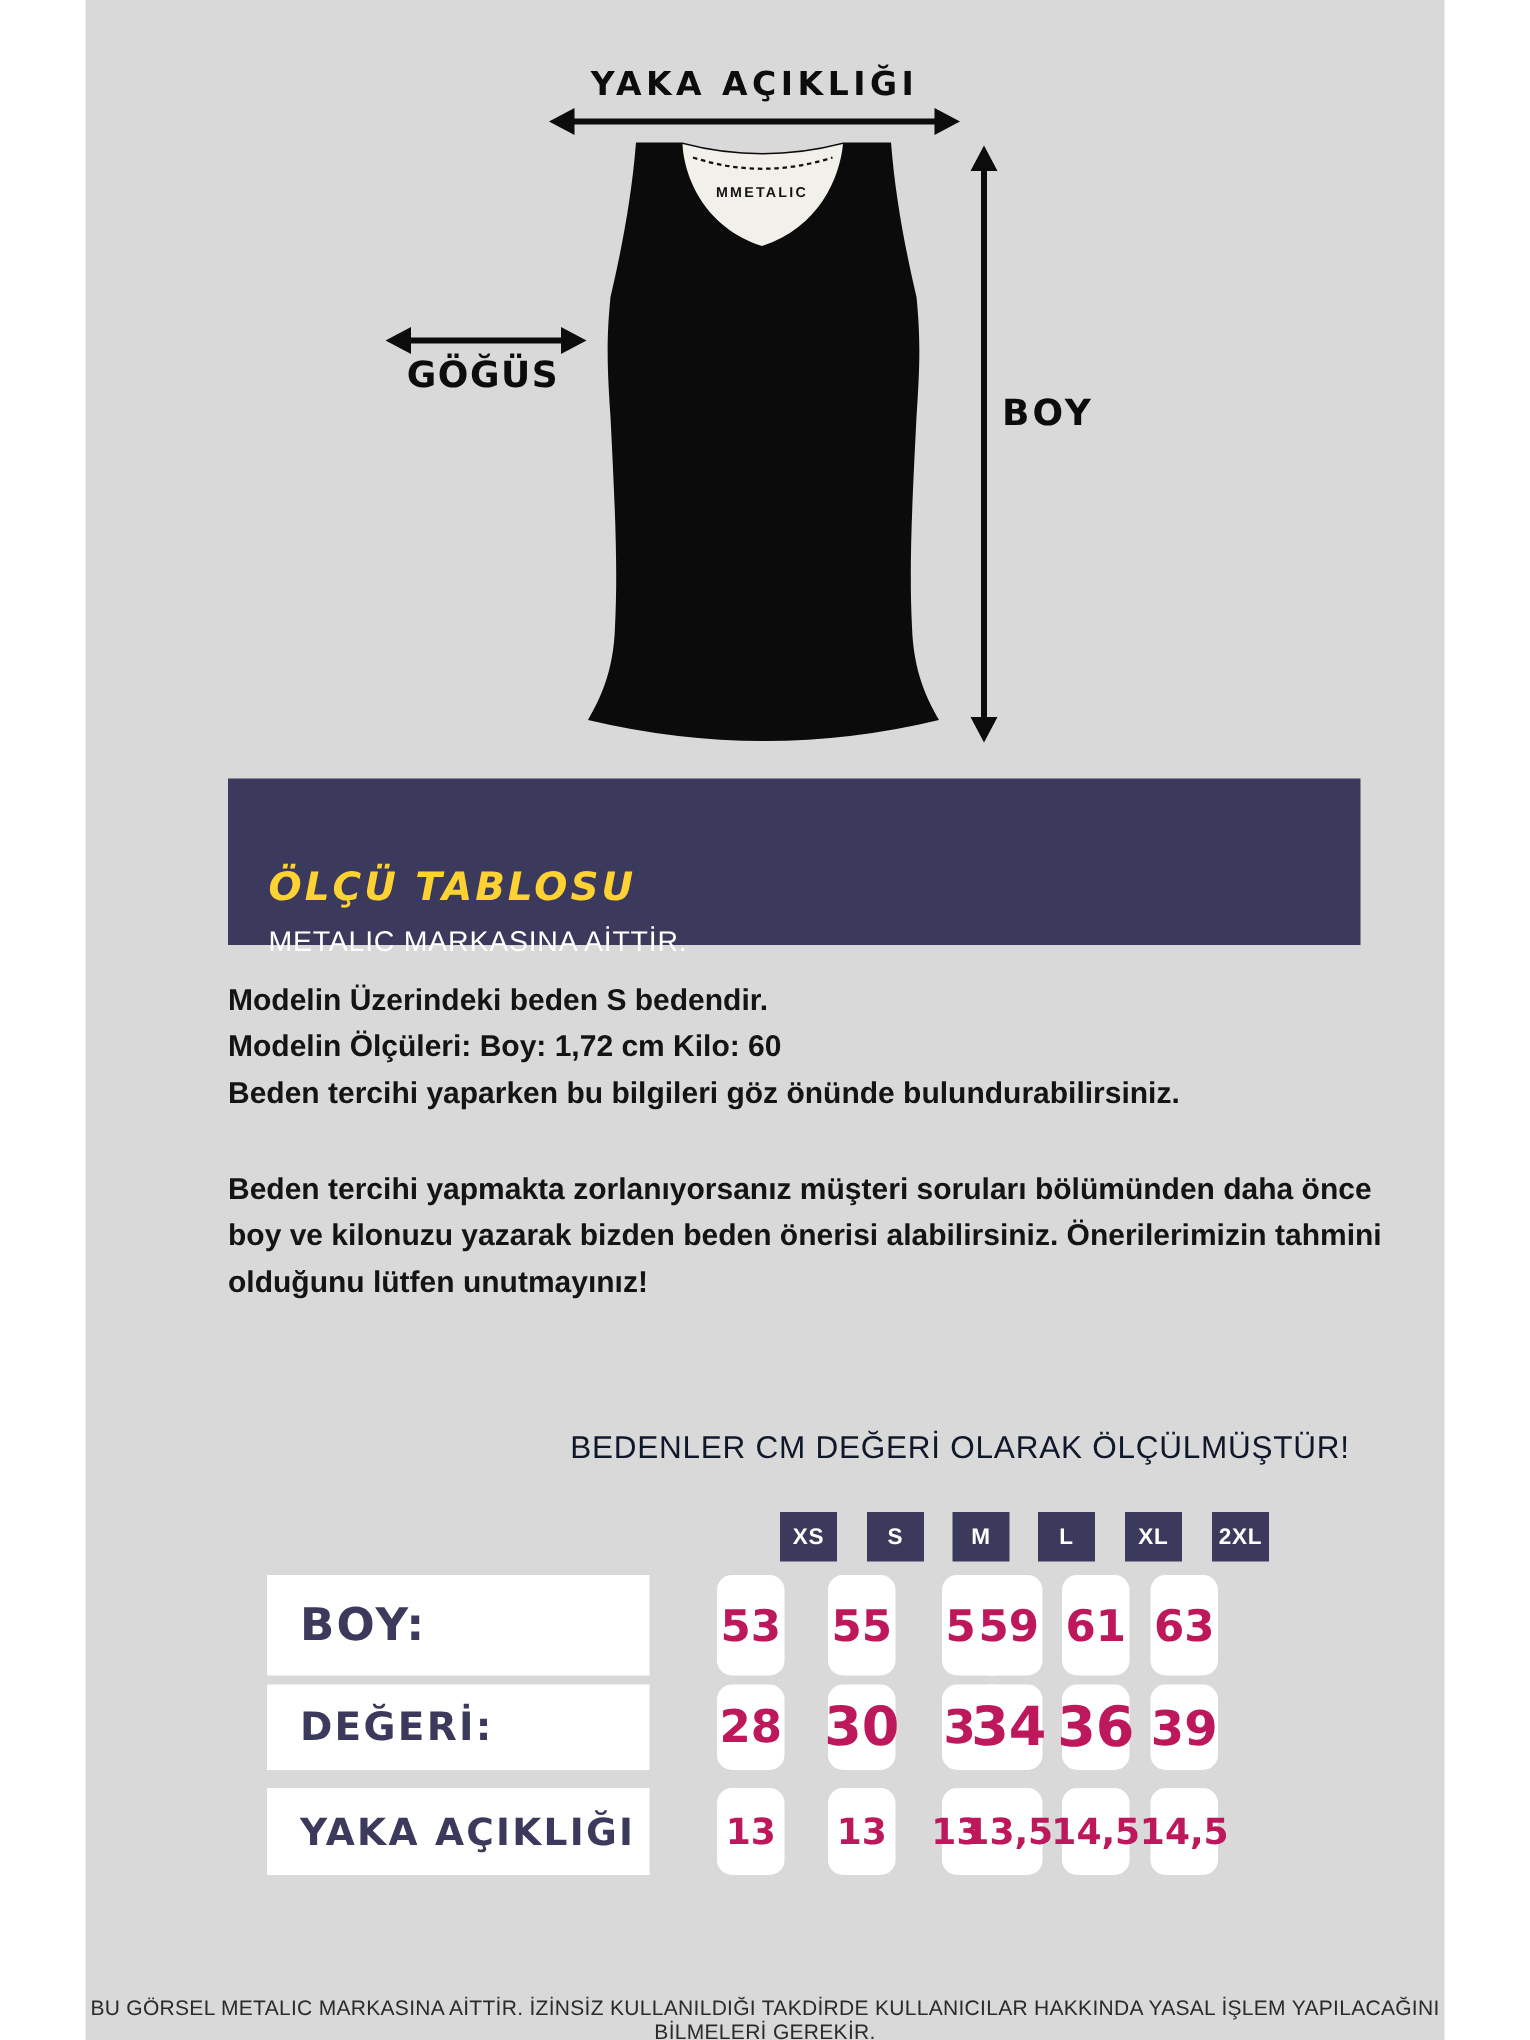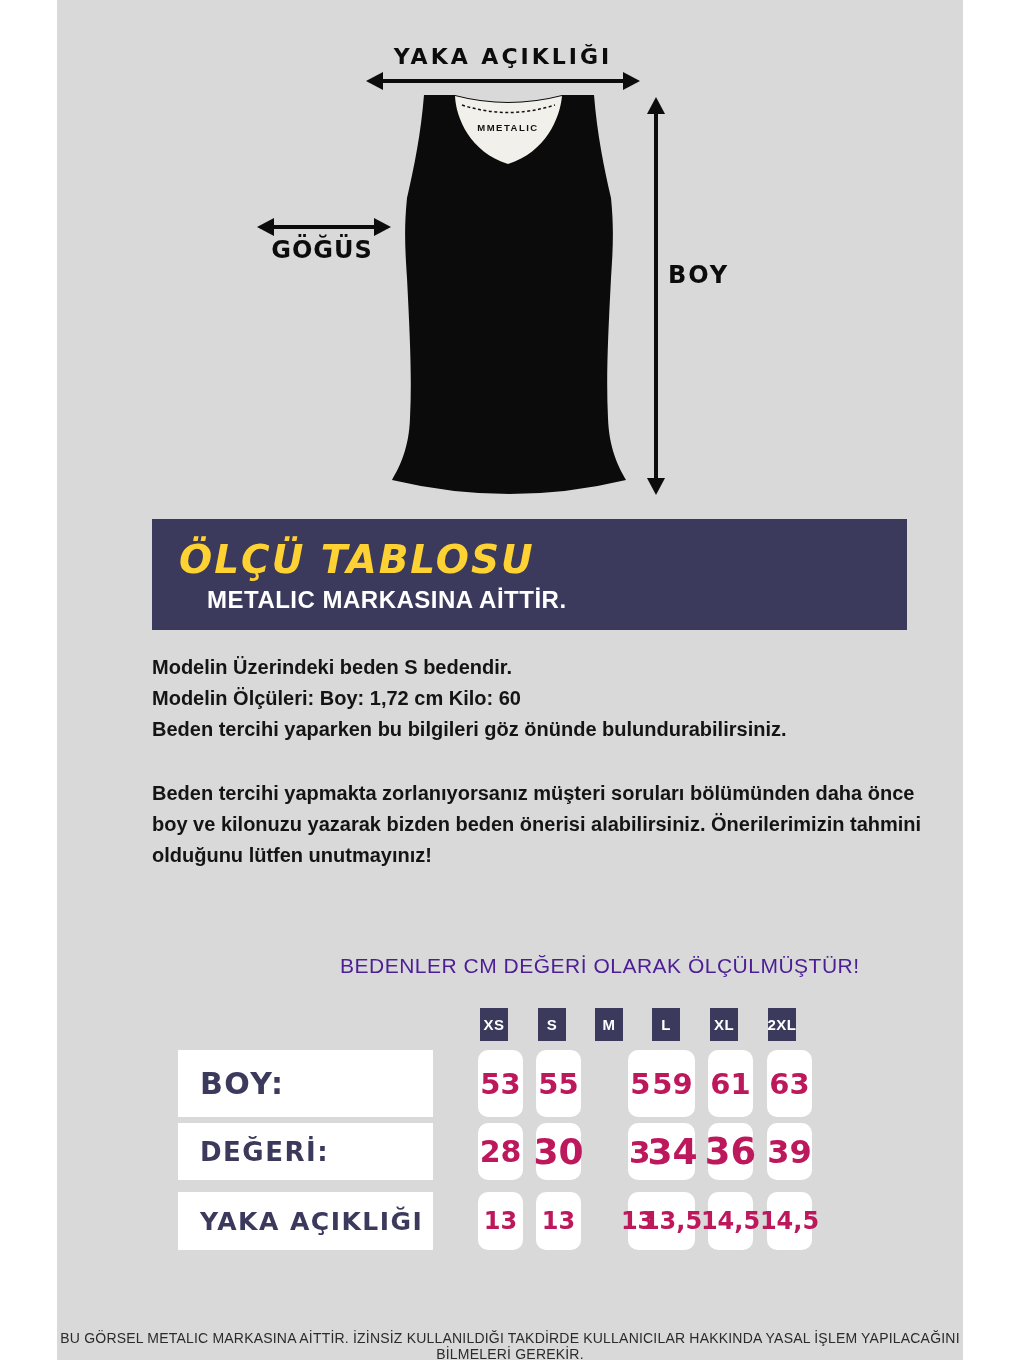--- a/index.html
+++ b/index.html
@@ -9,46 +9,46 @@
   .abs { position:absolute; }
 
   
   .diag-label { position:absolute; font-weight:bold; color:#0c0c0c; }
   .lbl-neck  { left:353px; top:44px; width:300px; text-align:center; font-size:22px; letter-spacing:3px; }
   .lbl-chest { left:247px; top:236px; width:150px; text-align:center; font-size:24px; letter-spacing:1px; }
   .lbl-len   { left:668px; top:261px; width:80px;  text-align:left;  font-size:24px; letter-spacing:2px; }
 
   
   .banner { position:absolute; left:152px; top:519px; width:755px; height:111px; background:#3b3a5c; padding:20px 0 0 27px; }
-  .banner-title { font-family:"DejaVu Sans",sans-serif; font-style:italic; font-weight:bold; font-size:39px; line-height:42px; color:#ffd233; letter-spacing:2px; }
-  .banner-sub { margin-top:5px; font-family:"Liberation Sans",sans-serif; font-weight:bold; font-size:24px; color:#ffffff; letter-spacing:0.5px;margin-left:28px; }
+  .banner-title { font-family:"DejaVu Sans",sans-serif; font-style:italic; font-weight:bold; font-size:26px; line-height:42px; color:#ffd233; letter-spacing:2px;margin-top:32px; }
+  .banner-sub { margin-top:5px; font-family:"Liberation Sans",sans-serif; font-weight:normal; font-size:19px; color:#ffffff; letter-spacing:0.5px; }
 
   
   .para { position:absolute; left:152px; width:780px; font-family:"Liberation Sans",sans-serif; font-weight:bold; font-size:20px; color:#141414; }
   .para .line { height:31px; white-space:nowrap; }
   .para-intro { top:656px; }
   .para-note  { top:782px; }
 
   
-  .tbl-heading { position:absolute; left:340px; top:954px; width:600px; text-align:left;
-                 font-family:"Liberation Sans",sans-serif; font-size:21px; color:#4c1d95; letter-spacing:0.5px; }
+  .tbl-heading { position:absolute; left:340px; top:954px; width:600px; text-align:center;
+                 font-family:"Liberation Sans",sans-serif; font-size:21px; color:#0f172a; letter-spacing:0.5px; }
 
   
-  .size-chip { position:absolute; top:1008px; height:33px; width:28px; background:#3b3a5c; color:#ffffff;
+  .size-chip { position:absolute; top:1008px; height:33px; width:38px; background:#3b3a5c; color:#ffffff;
                display:flex; align-items:center; justify-content:center;
-               font-family:"Liberation Sans",sans-serif; font-weight:bold; font-size:15px; letter-spacing:0.5px; }
+               font-family:"Liberation Sans",sans-serif; font-weight:bold; font-size:15px; letter-spacing:0.5px;margin-left:40px; }
   .chip0{left:480px}.chip1{left:538px}.chip2{left:595px}.chip3{left:652px}.chip4{left:710px}.chip5{left:768px}
 
   
   .rowlabel { position:absolute; left:178px; width:255px; background:#ffffff; display:flex; align-items:center;
               padding-left:22px; color:#3b3a5c; font-weight:bold; letter-spacing:1.5px; }
   .cell { position:absolute; width:45px; background:#ffffff; display:flex; align-items:center; justify-content:center;
           font-weight:bold; color:#be185d;border-radius:10px; }
   .row0{top:1050px;height:67px} .row1{top:1123px;height:57px} .row2{top:1192px;height:58px}
-  .col0{left:478px}.col1{left:536px}.col2{left:628px}.col3{left:650px}.col4{left:708px}.col5{left:767px}
+  .col0{left:478px}.col1{left:552px}.col2{left:628px}.col3{left:650px}.col4{left:708px}.col5{left:767px}
   .rowlabel.row0{font-size:30px}
   .rowlabel.row1{font-size:26px}
   .rowlabel.row2{font-size:25px}
   .row0.cell{font-size:29px}
   .fs30{font-size:30px}.fs36{font-size:36px}.fs31{font-size:31px}.fs37{font-size:37px}.fs25{font-size:32px}
   .row2.cell{font-size:24px}
 
   
   .footer { position:absolute; left:57px; top:1330px; width:906px; text-align:center;
             font-family:"Liberation Sans",sans-serif; font-size:14px; color:#2b2b2b; letter-spacing:0.2px; }

